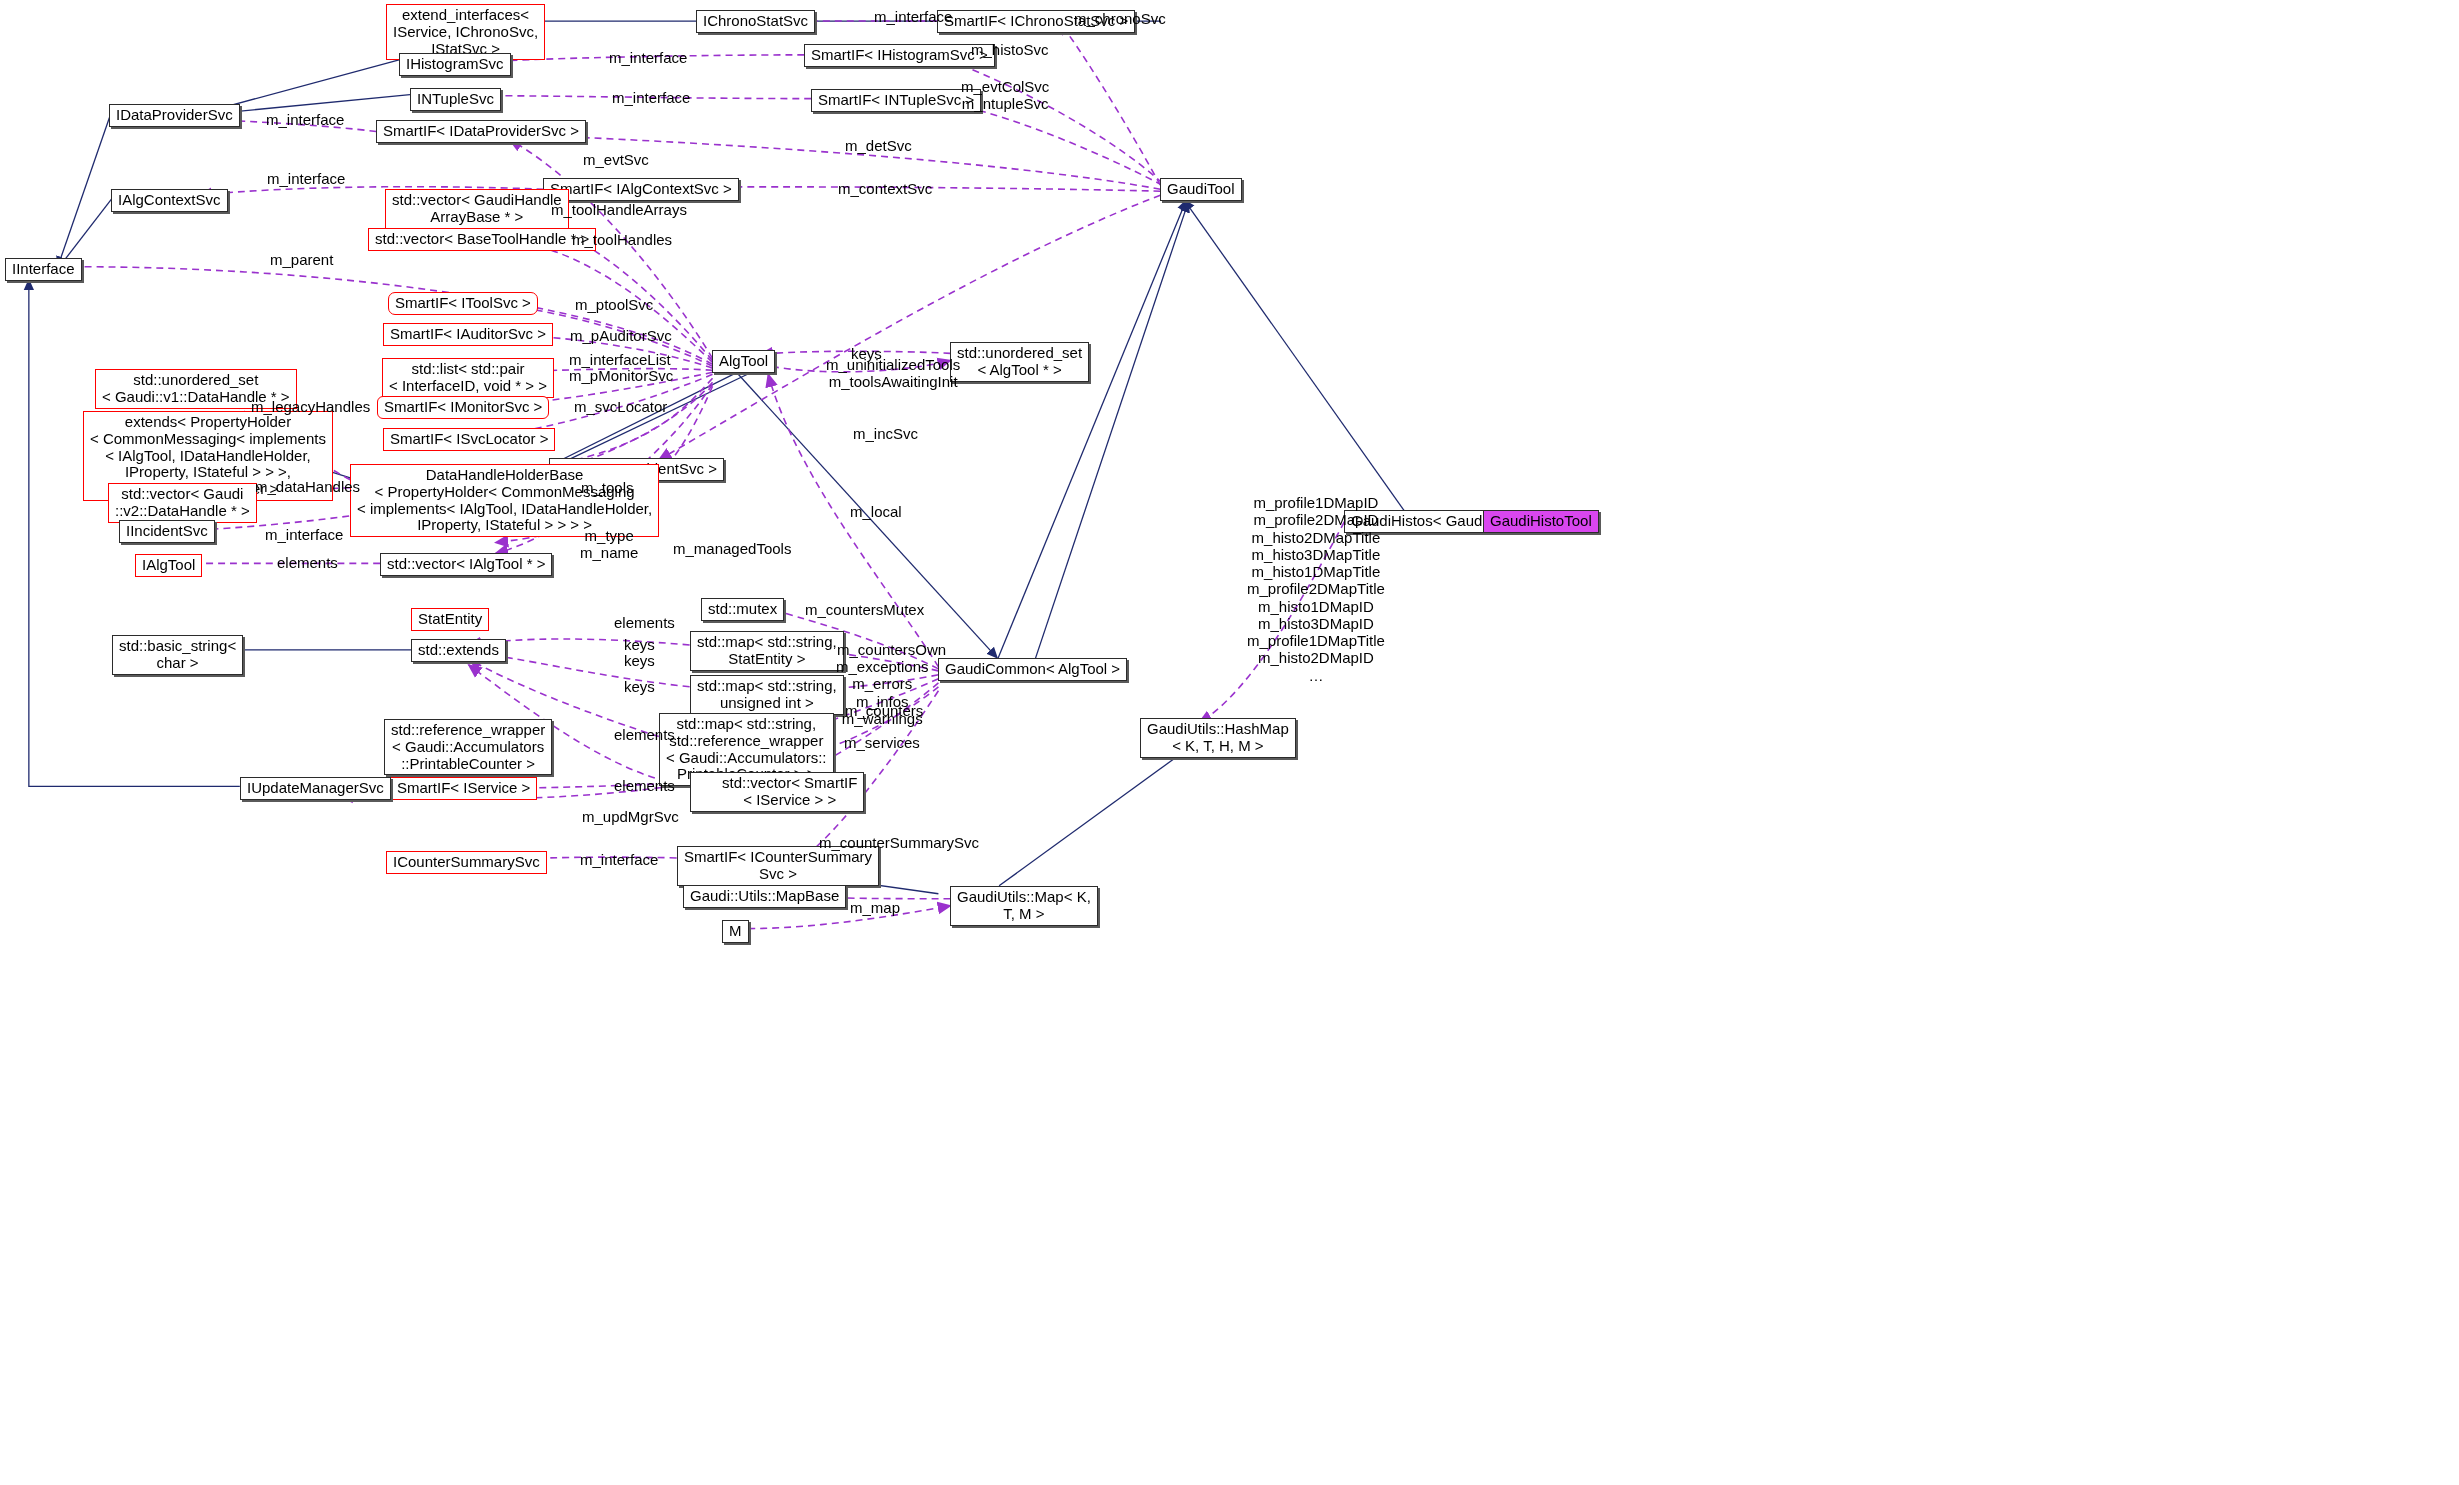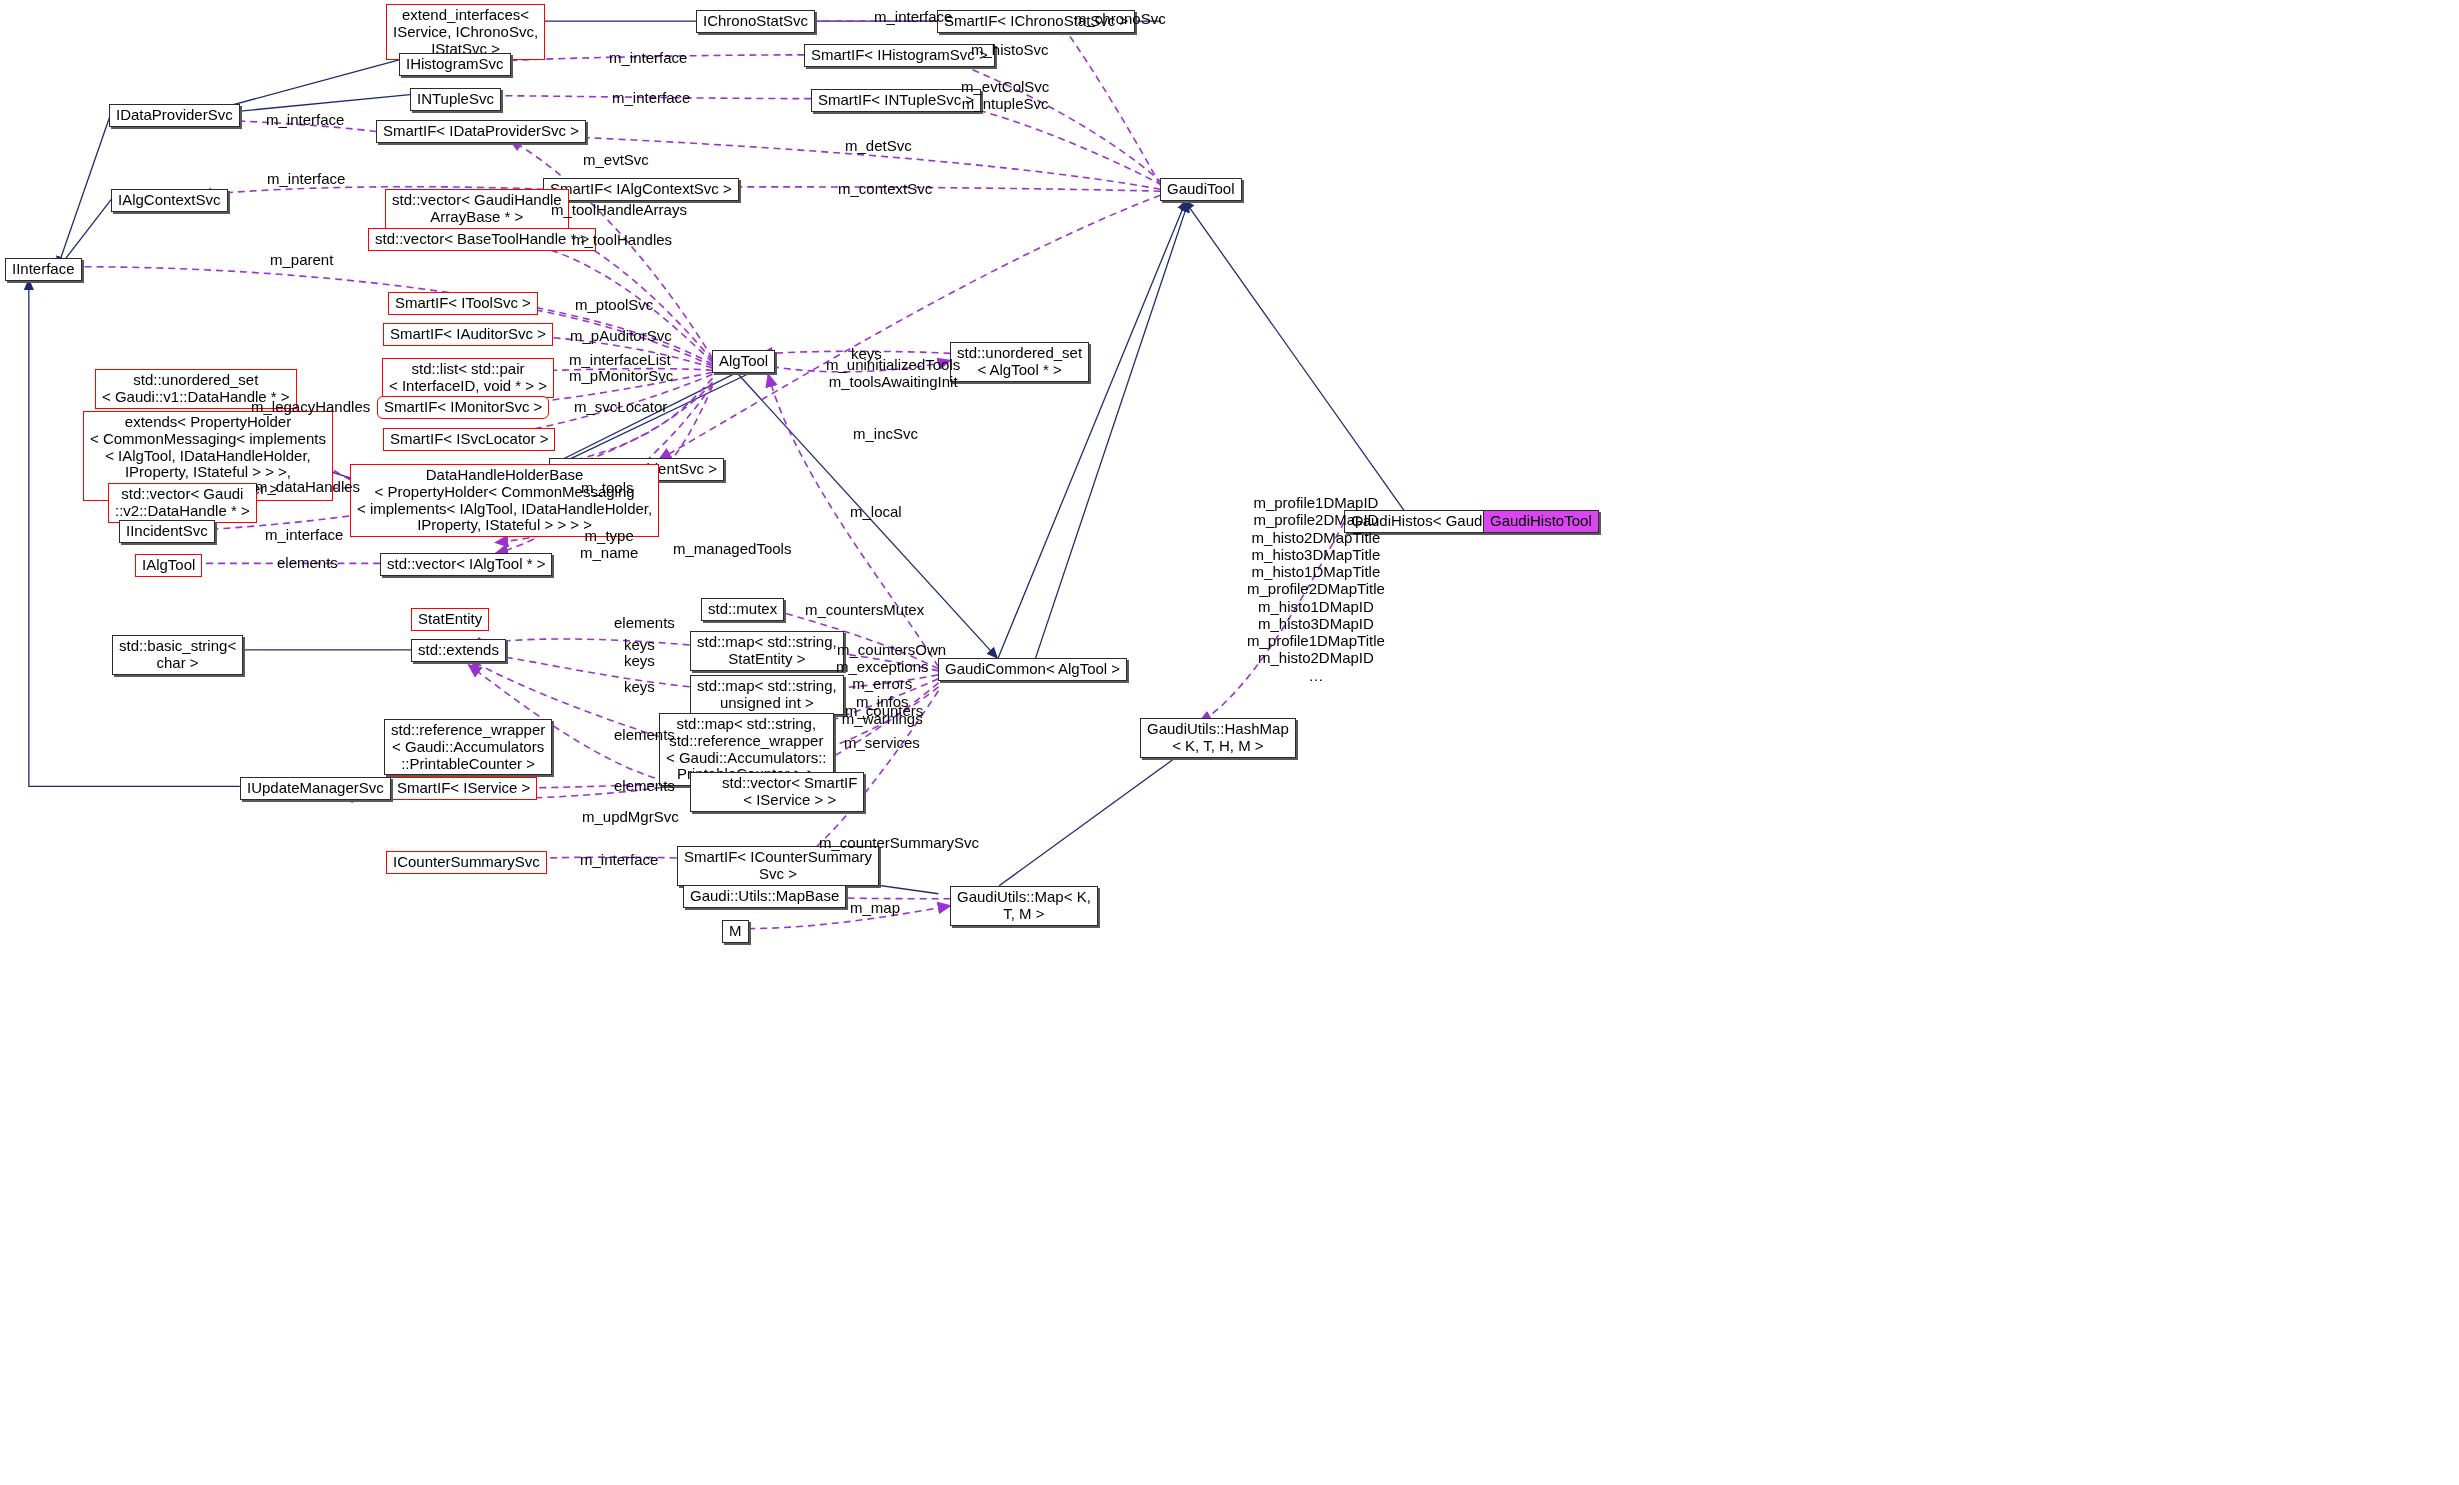--- a/index.html
+++ b/index.html
@@ -118,21 +118,21 @@
       <div class="node black" style="left: 811px; top: 89px; min-width: 113px; min-height: 22px;">SmartIF&lt; INTupleSvc &gt;</div>
       <div class="node black" style="left: 109px; top: 104px; min-width: 92px; min-height: 22px;">IDataProviderSvc</div>
       <div class="node black" style="left: 376px; top: 120px; min-width: 133px; min-height: 22px;">SmartIF&lt; IDataProviderSvc &gt;</div>
       <div class="node black" style="left: 1160px; top: 178px; min-width: 57px; min-height: 22px;">GaudiTool</div>
       <div class="node black" style="left: 111px; top: 189px; min-width: 86px; min-height: 22px;">IAlgContextSvc</div>
       <div class="node black" style="left: 543px; top: 178px; min-width: 127px; min-height: 22px;">SmartIF&lt; IAlgContextSvc &gt;</div>
       <div class="node red" style="left: 385px; top: 189px; min-width: 107px; min-height: 30px;">std::vector&lt; GaudiHandle
 ArrayBase * &gt;</div>
       <div class="node red" style="left: 368px; top: 228px; min-width: 134px; min-height: 22px;">std::vector&lt; BaseToolHandle * &gt;</div>
       <div class="node black" style="left: 5px; top: 258px; min-width: 53px; min-height: 22px;">IInterface</div>
-      <div class="node red" style="left: 388px; top: 292px; min-width: 95px; min-height: 22px;">SmartIF&lt; IToolSvc &gt;</div>
+      <div class="node red" style="left: 388px; top: 292px; min-width: 95px; min-height: 22px; border-radius: 7px;">SmartIF&lt; IToolSvc &gt;</div>
       <div class="node red" style="left: 383px; top: 323px; min-width: 107px; min-height: 22px;">SmartIF&lt; IAuditorSvc &gt;</div>
       <div class="node black" style="left: 712px; top: 350px; min-width: 48px; min-height: 22px;">AlgTool</div>
       <div class="node red" style="left: 382px; top: 358px; min-width: 109px; min-height: 30px;">std::list&lt; std::pair
 &lt; InterfaceID, void * &gt; &gt;</div>
       <div class="node black" style="left: 950px; top: 342px; min-width: 93px; min-height: 30px;">std::unordered_set
 &lt; AlgTool * &gt;</div>
       <div class="node red" style="left: 95px; top: 369px; min-width: 121px; min-height: 30px;">std::unordered_set
 &lt; Gaudi::v1::DataHandle * &gt;</div>
       <div class="node red" style="left: 377px; top: 396px; min-width: 107px; min-height: 22px; border-radius: 6px;">SmartIF&lt; IMonitorSvc &gt;</div>
       <div class="node red" style="left: 83px; top: 411px; min-width: 147px; min-height: 52px;">extends&lt; PropertyHolder

